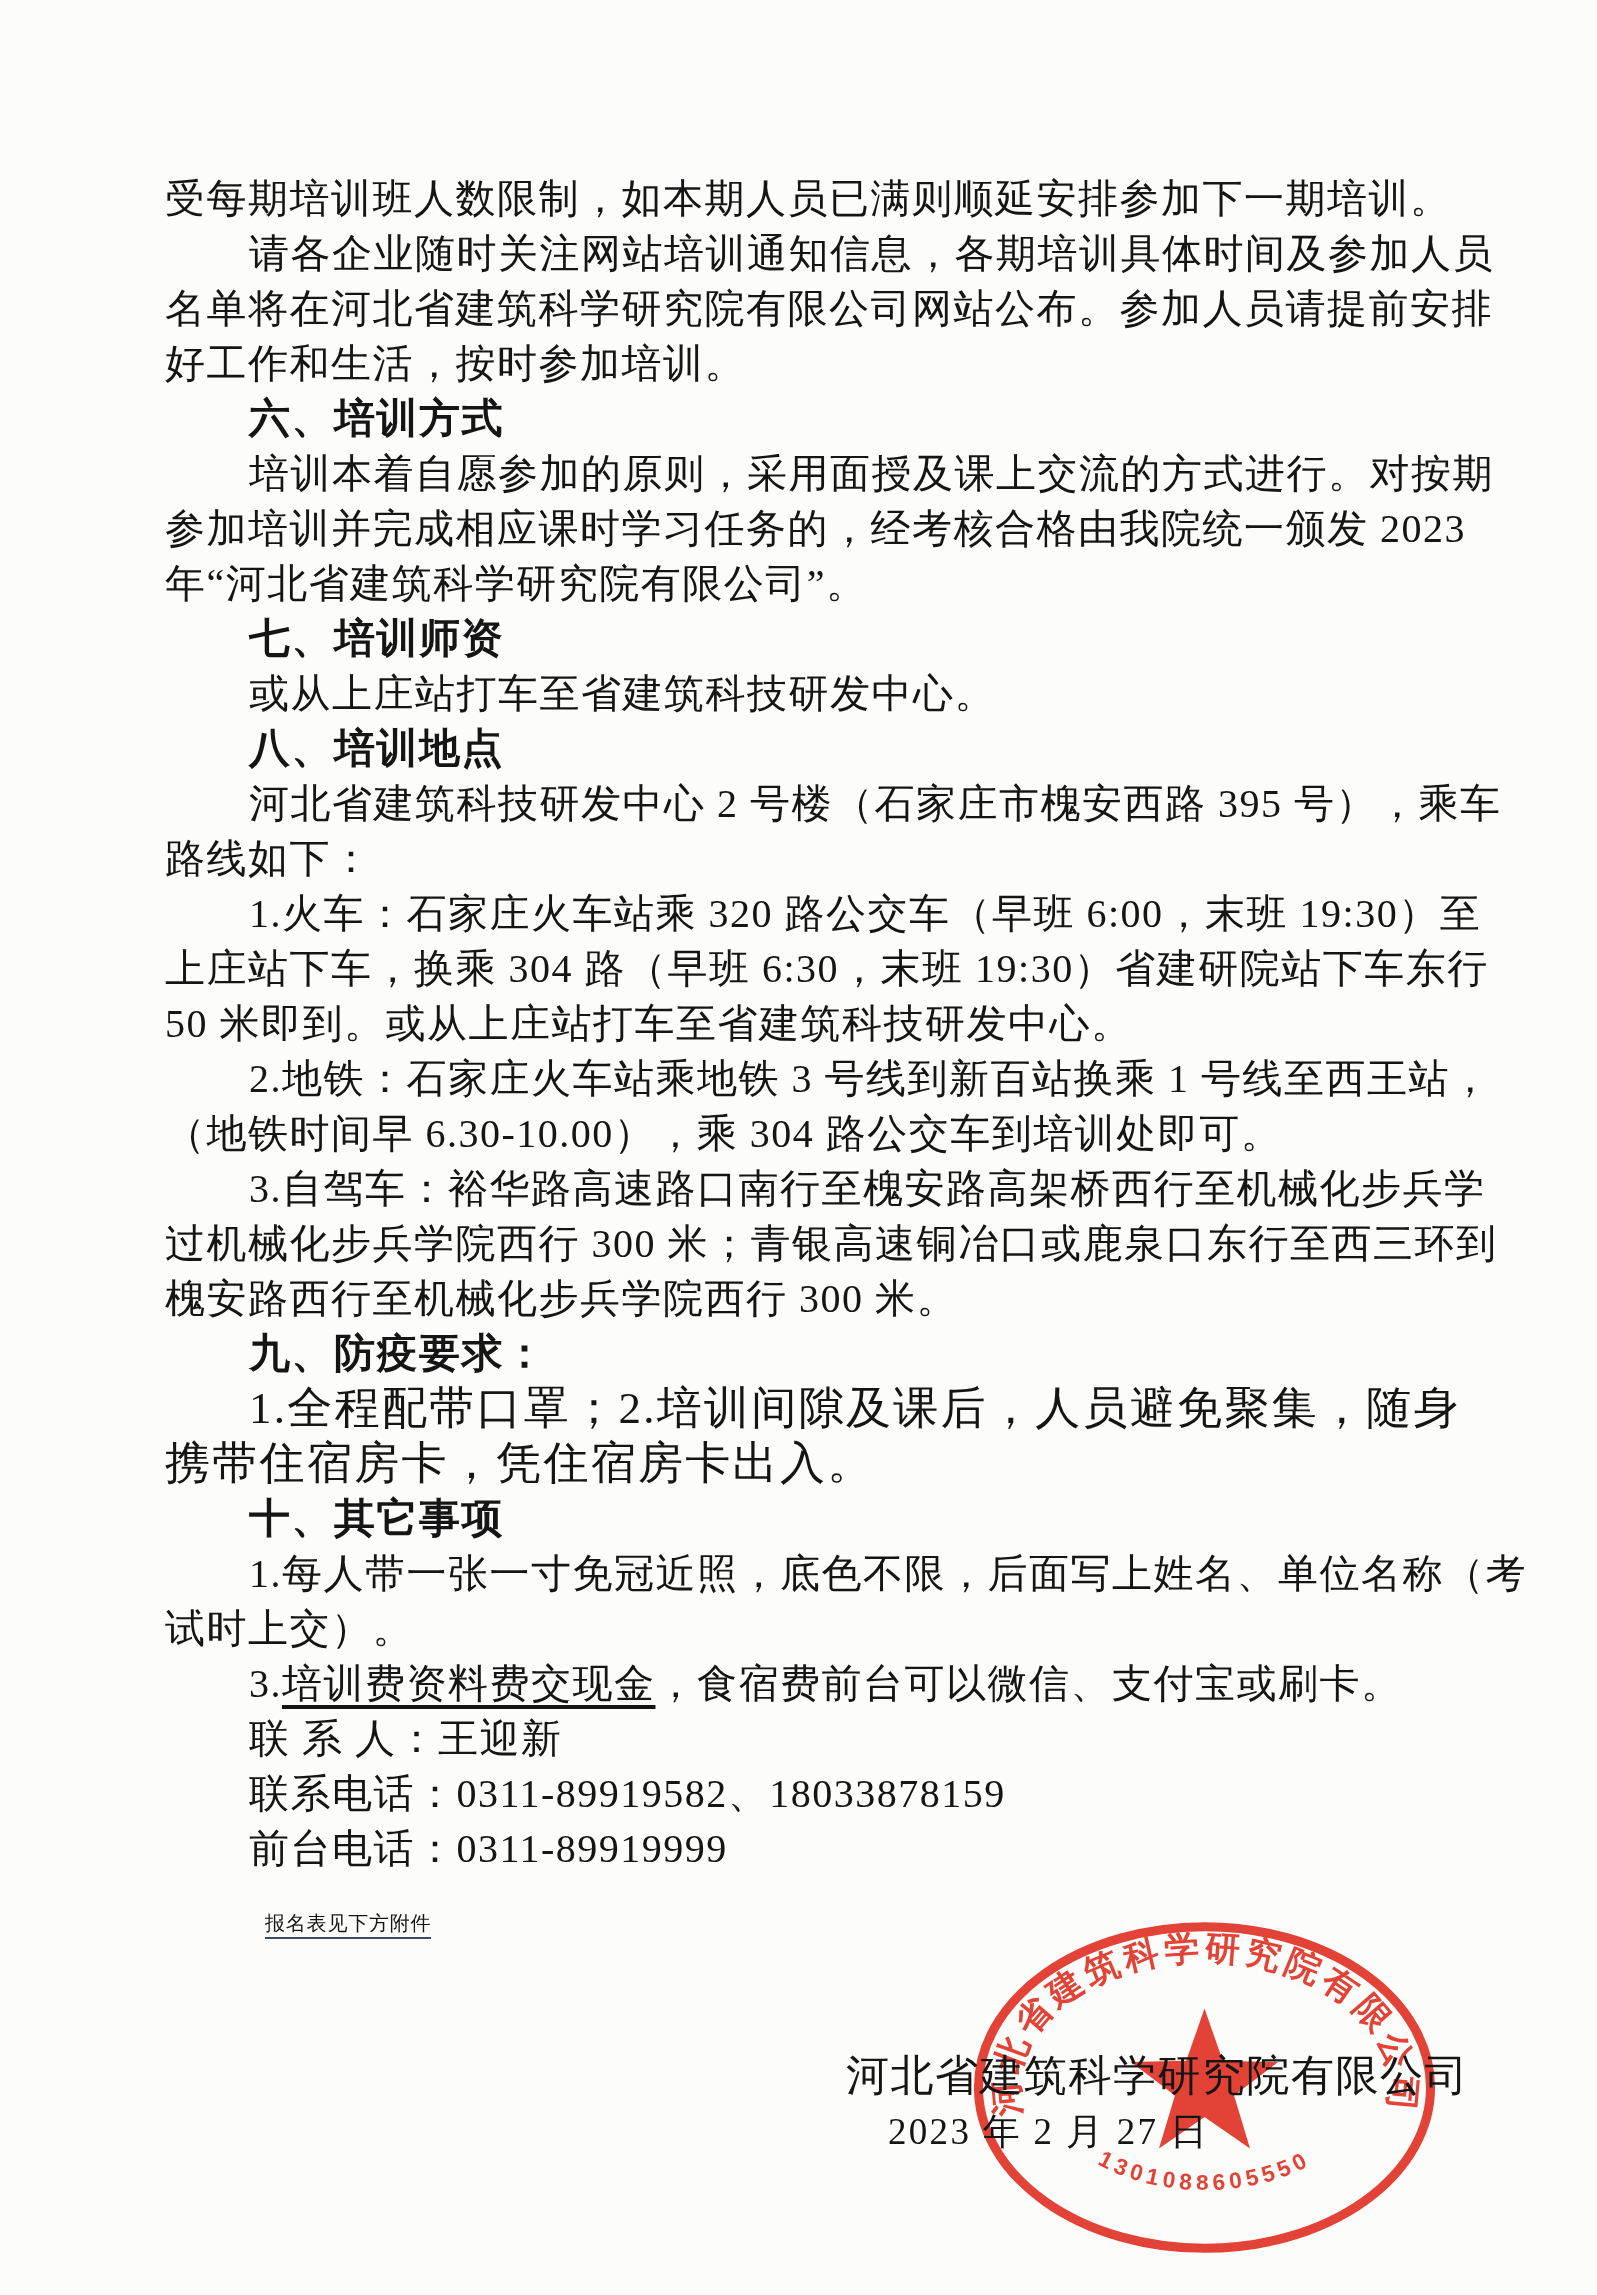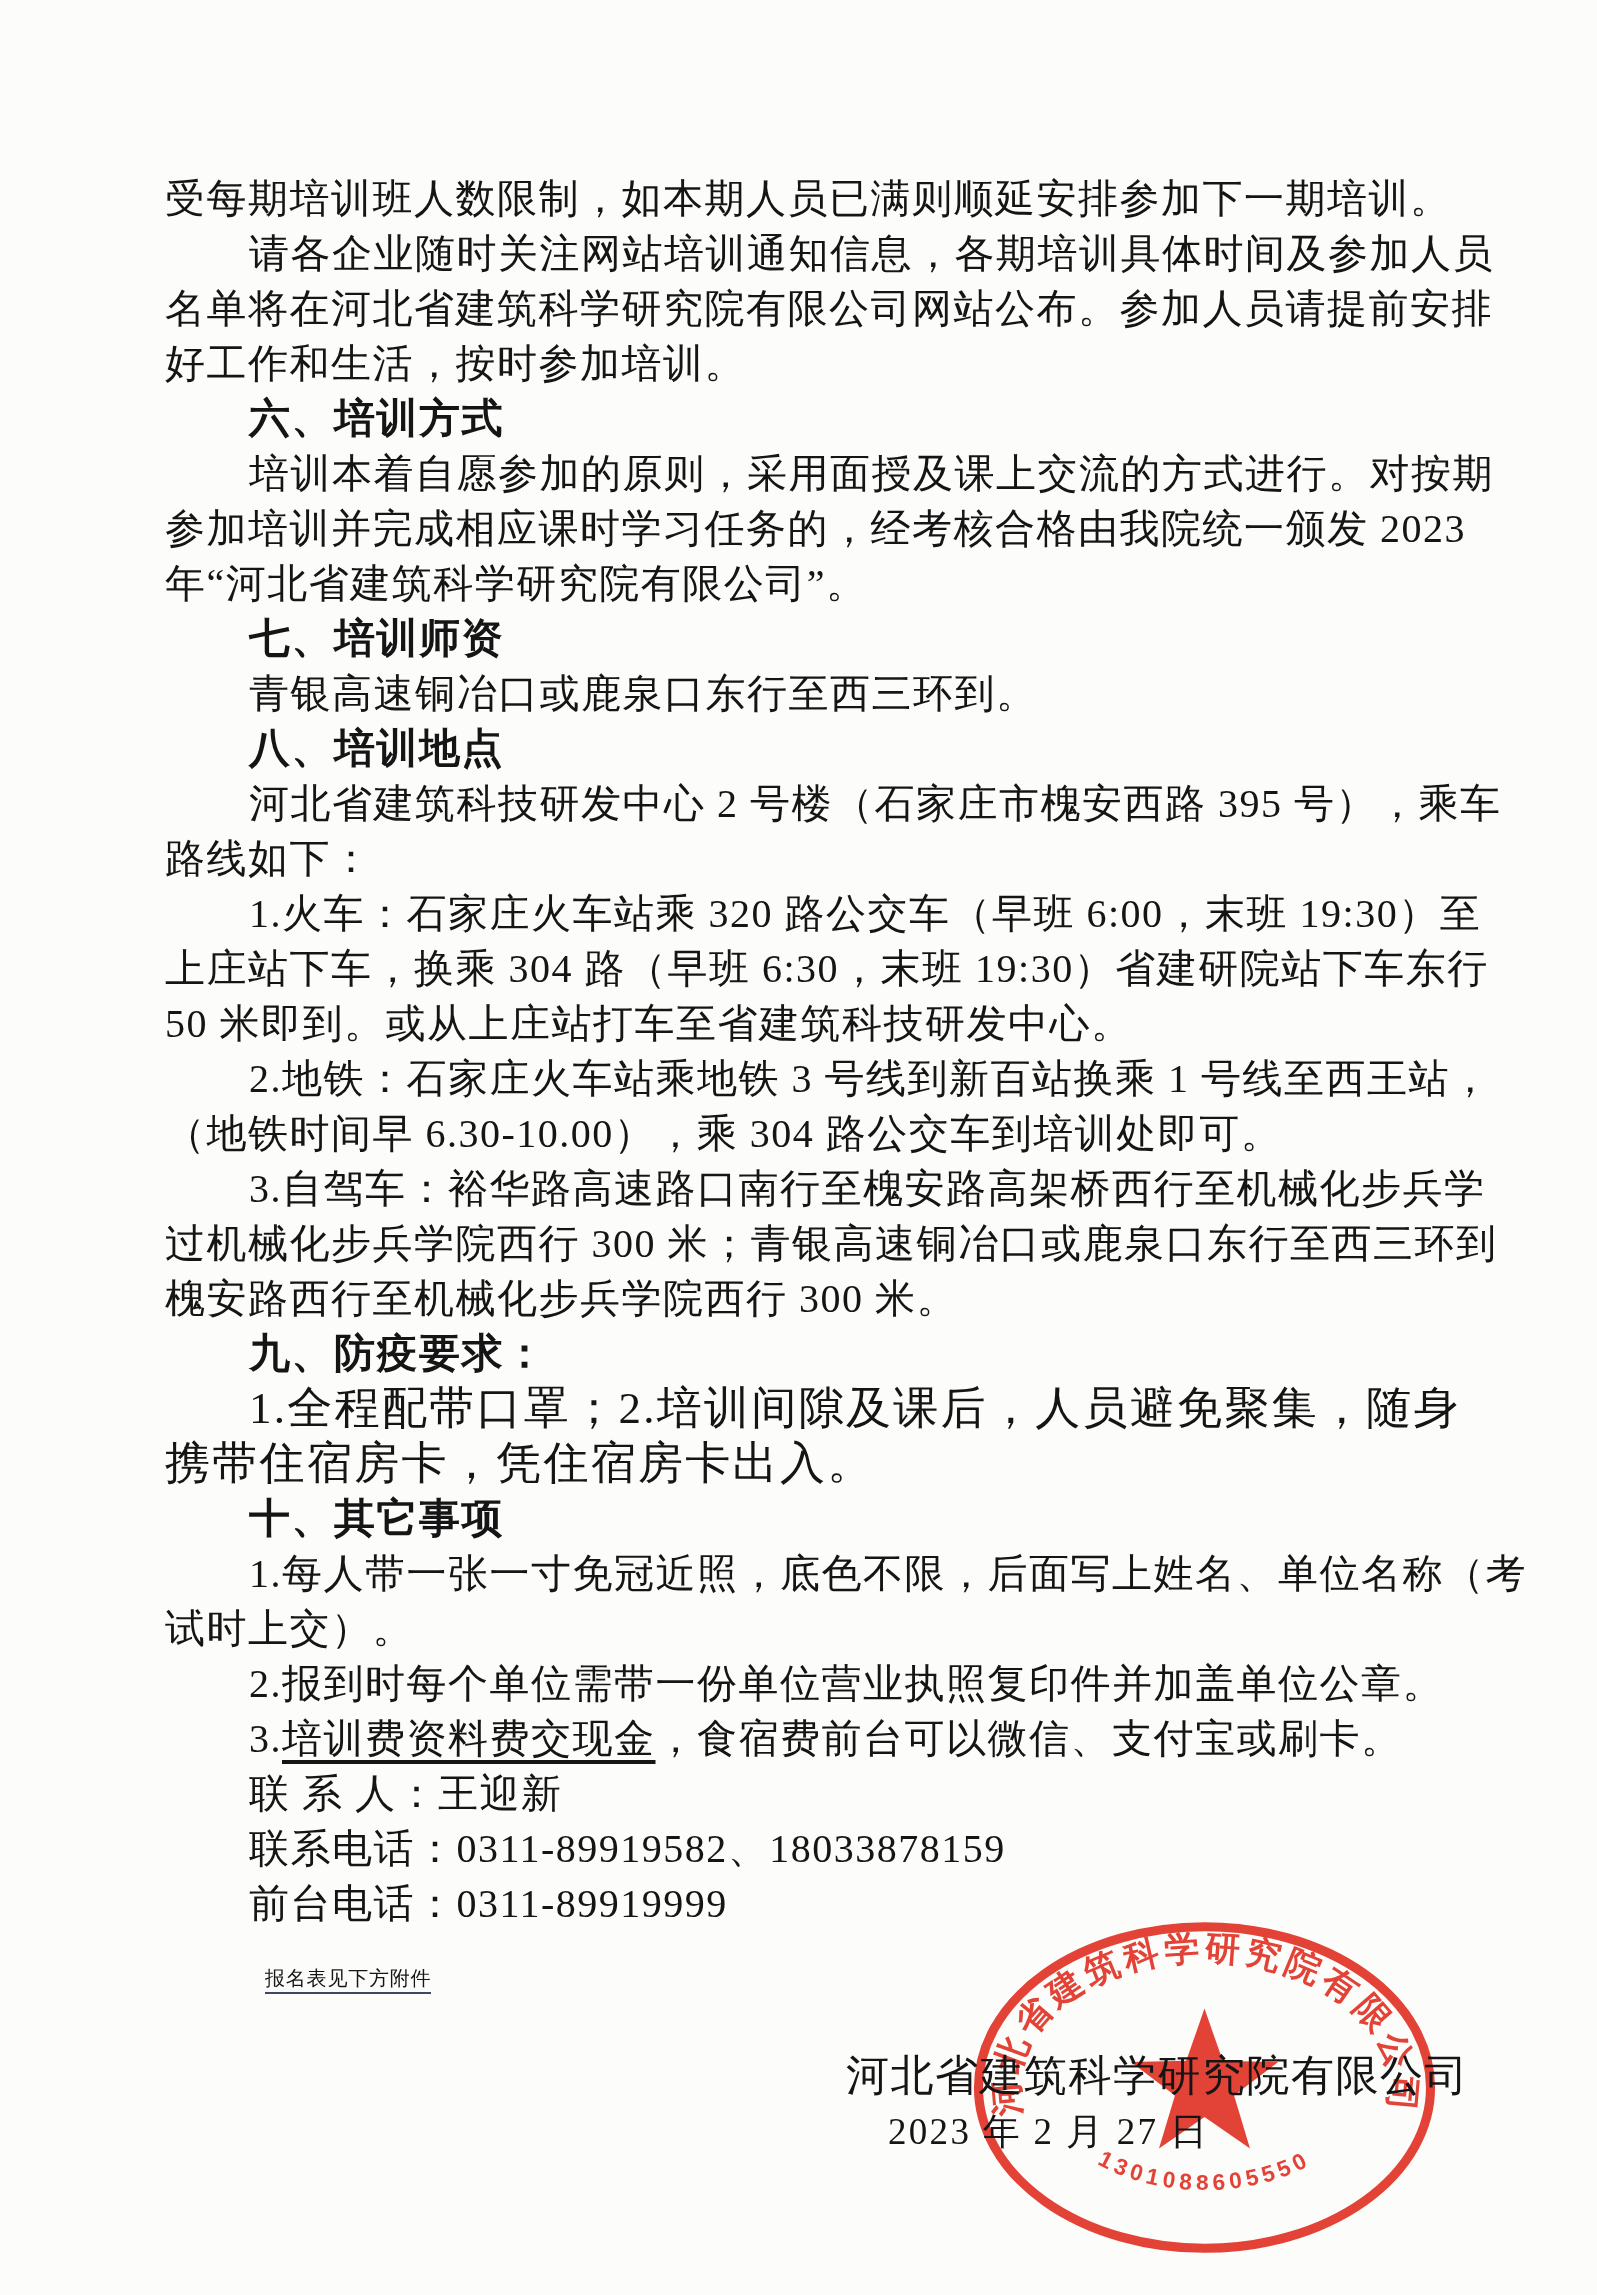--- a/index.html
+++ b/index.html
@@ -62,39 +62,38 @@
   <div class="doc-body">
       <div class="line body"><span>受每期培训班人数限制，如本期人员已满则顺延安排参加下一期培训。</span></div>
       <div class="line body indent"><span>请各企业随时关注网站培训通知信息，各期培训具体时间及参加人员</span></div>
       <div class="line body"><span>名单将在河北省建筑科学研究院有限公司网站公布。参加人员请提前安排</span></div>
       <div class="line body"><span>好工作和生活，按时参加培训。</span></div>
       <div class="line heading indent"><span>六、培训方式</span></div>
       <div class="line body indent"><span>培训本着自愿参加的原则，采用面授及课上交流的方式进行。对按期</span></div>
       <div class="line body"><span>参加培训并完成相应课时学习任务的，经考核合格由我院统一颁发 2023</span></div>
       <div class="line body"><span>年“河北省建筑科学研究院有限公司”。</span></div>
       <div class="line heading indent"><span>七、培训师资</span></div>
-      <div class="line body indent"><span>青银高速铜冶口或鹿泉口东行至西三环到。</span></div>
+      <div class="line body indent"><span>或从上庄站打车至省建筑科技研发中心。</span></div>
       <div class="line heading indent"><span>八、培训地点</span></div>
       <div class="line body indent"><span>河北省建筑科技研发中心 2 号楼（石家庄市槐安西路 395 号），乘车</span></div>
       <div class="line body"><span>路线如下：</span></div>
       <div class="line body indent"><span>1.火车：石家庄火车站乘 320 路公交车（早班 6:00，末班 19:30）至</span></div>
       <div class="line body"><span>上庄站下车，换乘 304 路（早班 6:30，末班 19:30）省建研院站下车东行</span></div>
       <div class="line body"><span>50 米即到。或从上庄站打车至省建筑科技研发中心。</span></div>
       <div class="line body indent"><span>2.地铁：石家庄火车站乘地铁 3 号线到新百站换乘 1 号线至西王站，</span></div>
       <div class="line body"><span>（地铁时间早 6.30-10.00），乘 304 路公交车到培训处即可。</span></div>
       <div class="line body indent"><span>3.自驾车：裕华路高速路口南行至槐安路高架桥西行至机械化步兵学</span></div>
       <div class="line body"><span>过机械化步兵学院西行 300 米；青银高速铜冶口或鹿泉口东行至西三环到</span></div>
       <div class="line body"><span>槐安路西行至机械化步兵学院西行 300 米。</span></div>
       <div class="line heading indent"><span>九、防疫要求：</span></div>
       <div class="line big indent"><span>1.全程配带口罩；2.培训间隙及课后，人员避免聚集，随身</span></div>
       <div class="line big"><span>携带住宿房卡，凭住宿房卡出入。</span></div>
       <div class="line heading indent"><span>十、其它事项</span></div>
       <div class="line body indent"><span>1.每人带一张一寸免冠近照，底色不限，后面写上姓名、单位名称（考</span></div>
       <div class="line body"><span>试时上交）。</span></div>
-      <div class="line body indent"><span>2.报到时每个单位需带一份单位营业执照复印件并加盖单位公章。</span></div>
       <div class="line body indent"><span>3.</span><span class="wavy">培训费资料费交现金</span><span>，食宿费前台可以微信、支付宝或刷卡。</span></div>
       <div class="line body indent"><span>联 系 人：王迎新</span></div>
       <div class="line body indent"><span>联系电话：0311-89919582、18033878159</span></div>
       <div class="line body indent"><span>前台电话：0311-89919999</span></div>
       <div class="line note"><span>报名表见下方附件</span></div>
     </div>
 
   <div class="seal">
     <svg width="493" height="349" viewBox="0 0 650 460">
       <g opacity="0.88">

